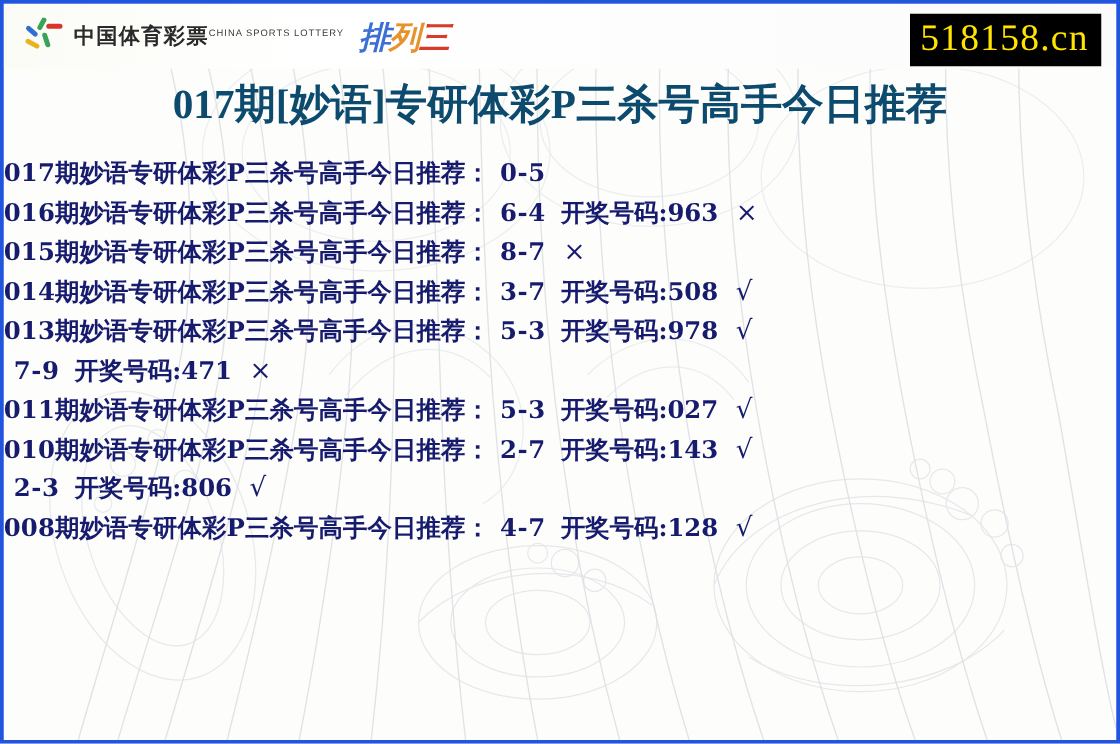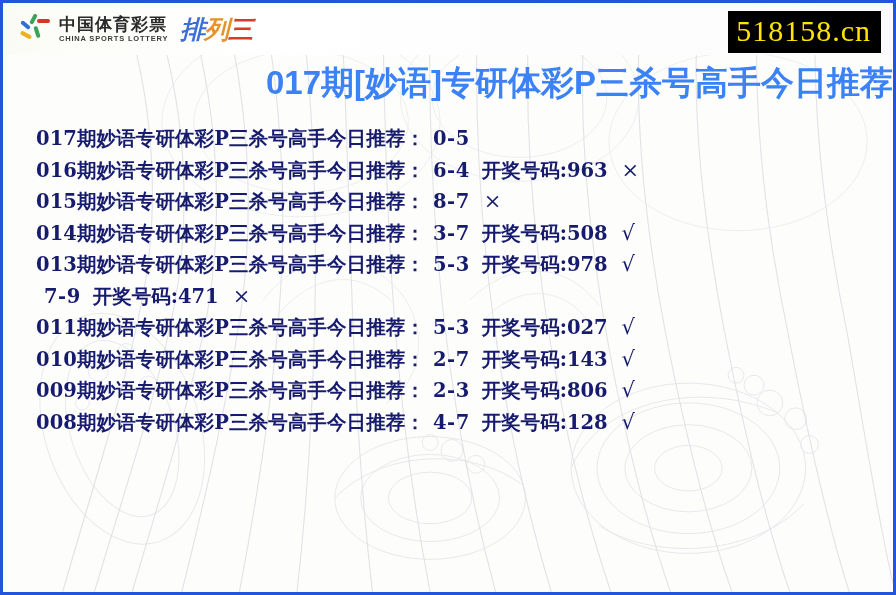--- a/index.html
+++ b/index.html
@@ -21,50 +21,50 @@
   }
   #bg-art svg{width:100%;height:100%;display:block;}
   
   #header{
     position:relative;z-index:2;height:52px;width:100%;
     background:linear-gradient(90deg,#fbfbf6 0%,#ffffff 28%,#fbfbfb 100%);
     display:flex;align-items:center;
   }
   #logo-wrap{display:flex;align-items:center;padding-left:16px;gap:6px;}
   #emblem{width:34px;height:30px;flex:0 0 auto;}
-  #brand-cn{display:flex;flex-direction:column;line-height:1;}
+  #brand-cn{display:flex;flex-direction:row;line-height:1;}
   .brand-zh{
     font-family:"DejaVu Sans","Liberation Sans",sans-serif;
     font-size:17px;font-weight:bold;color:#2a2a2a;letter-spacing:1px;
   }
   .brand-en{
     font-family:"Liberation Sans","DejaVu Sans",sans-serif;
-    font-size:7.5px;font-weight:bold;color:#3a3a3a;letter-spacing:.8px;
+    font-size:7.5px;font-weight:normal;color:#3a3a3a;letter-spacing:.8px;
     margin-top:2px;
   }
   #game-name{font-size:25px;font-weight:bold;margin-left:6px;
     font-family:"DejaVu Sans","Liberation Sans",sans-serif;font-style:italic;letter-spacing:-1px;}
   #game-name span:nth-child(1){color:#3b6fd4;}
   #game-name span:nth-child(2){color:#e8922b;}
   #game-name span:nth-child(3){color:#d93b2b;}
   #watermark{
     position:absolute;right:12px;top:8px;z-index:3;
     background:#000000;color:#ffe400;
     font-family:"Liberation Serif","DejaVu Serif",serif;
     font-size:30px;line-height:1;padding:5px 10px 7px 8px;letter-spacing:1px;
   }
   #title{
     position:relative;z-index:2;
-    text-align:right;color:#3b82f6;
-    font-family:Liberation Sans, sans-serif;
+    text-align:center;color:#0c4a6e;
+    font-family:Liberation Serif, serif;
     font-size:33px;font-weight:bold;letter-spacing:0px;
     margin-top:6px;white-space:nowrap;
   }
   #rows{
-    position:relative;z-index:2;margin-top:18px;padding-left:33px;
+    position:relative;z-index:2;margin-top:18px;
   }
   .row{
     color:#161b6e;
     font-family:"DejaVu Serif","Liberation Serif",serif;
     font-size:19.5px;font-weight:bold;line-height:30.5px;white-space:nowrap;
     display:flex;align-items:baseline;
   }
   .r-text{letter-spacing:.1px;}
   .r-kill{margin-left:8px;letter-spacing:.5px;}
   .r-draw{margin-left:12px;}
@@ -213,21 +213,20 @@
     </div>
 
     <div class="row">
       <span class="r-text">010期妙语专研体彩P三杀号高手今日推荐：</span>
       <span class="r-kill">2-7</span>
       <span class="r-draw">开奖号码:143</span>
       <span class="r-mark">√</span>
     </div>
 
     <div class="row">
-      <span class="r-text">009期妙语专研体彩P三杀号高手今日推荐：</span>
       <span class="r-kill">2-3</span>
       <span class="r-draw">开奖号码:806</span>
       <span class="r-mark">√</span>
     </div>
 
     <div class="row">
       <span class="r-text">008期妙语专研体彩P三杀号高手今日推荐：</span>
       <span class="r-kill">4-7</span>
       <span class="r-draw">开奖号码:128</span>
       <span class="r-mark">√</span>

